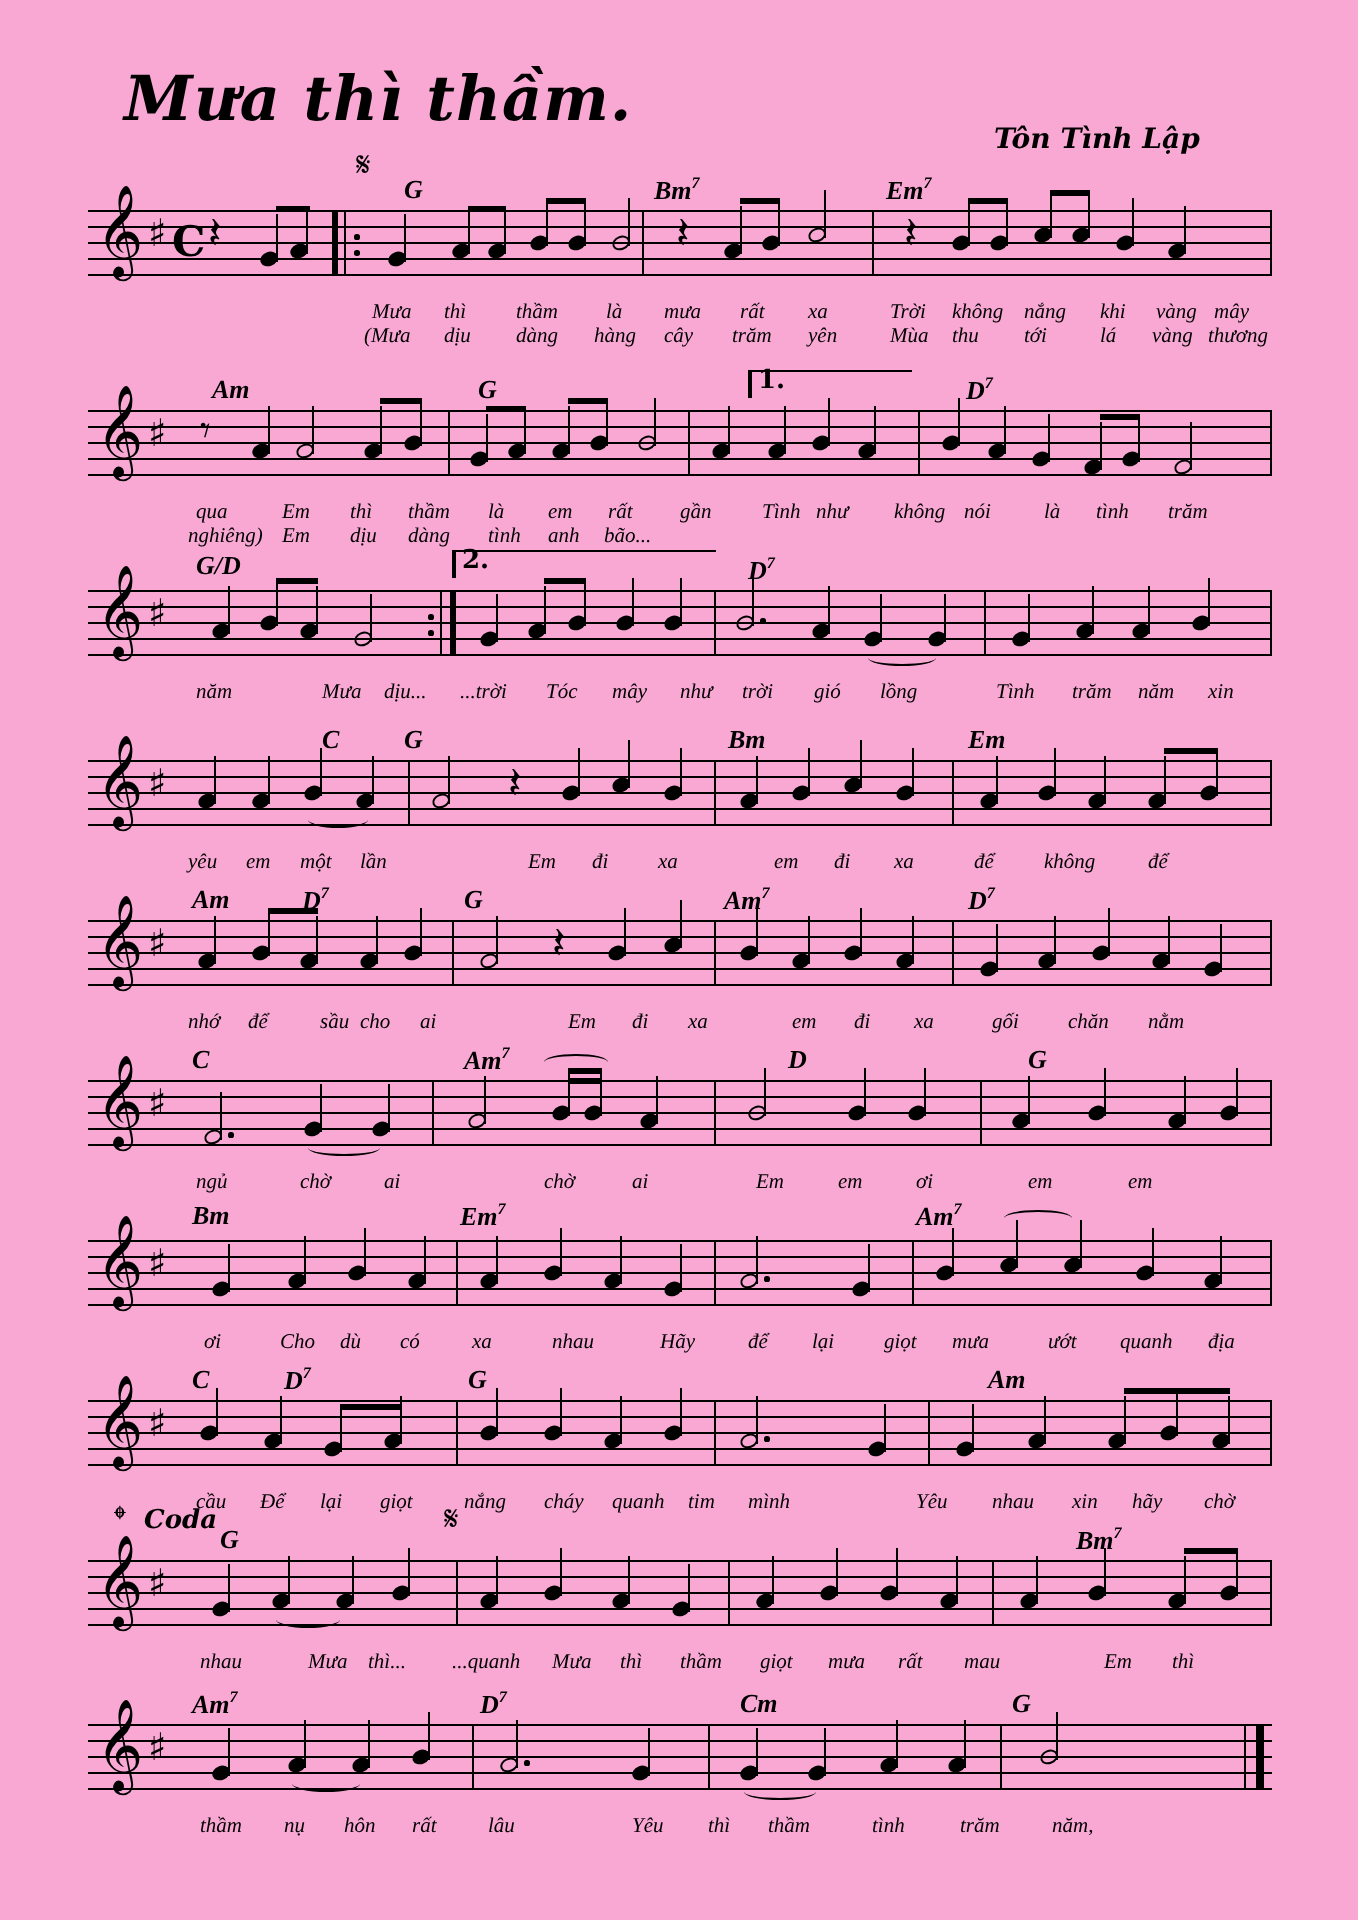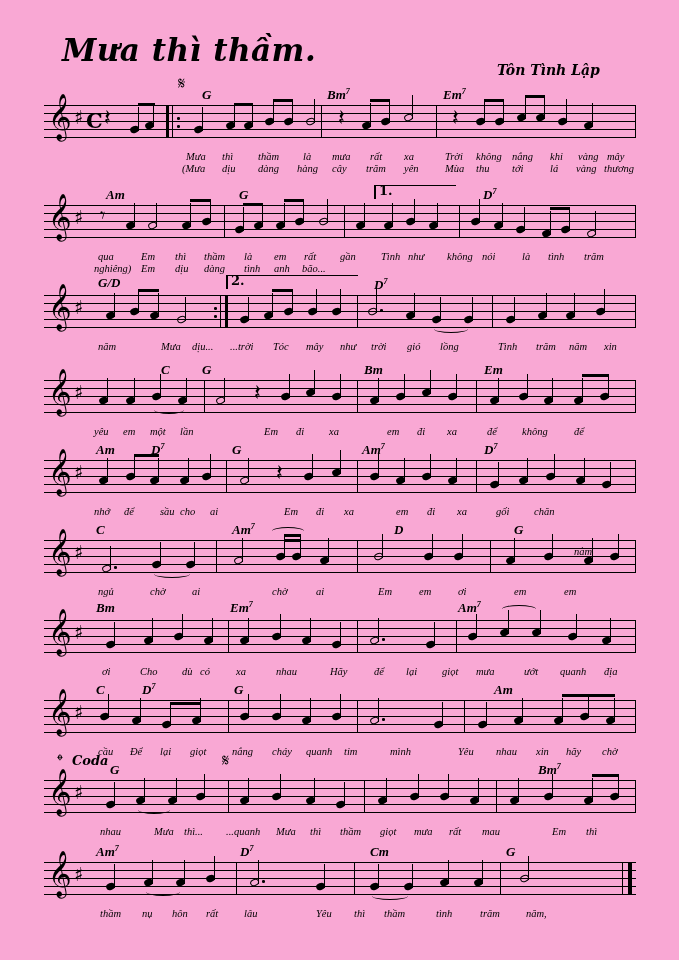--- a/index.html
+++ b/index.html
@@ -684,21 +684,21 @@
       <span class="lyric" style="left:136px;">cho</span>
       <span class="lyric" style="left:166px;">ai</span>
       <span class="lyric" style="left:240px;">Em</span>
       <span class="lyric" style="left:272px;">đi</span>
       <span class="lyric" style="left:300px;">xa</span>
       <span class="lyric" style="left:352px;">em</span>
       <span class="lyric" style="left:383px;">đi</span>
       <span class="lyric" style="left:413px;">xa</span>
       <span class="lyric" style="left:452px;">gối</span>
       <span class="lyric" style="left:490px;">chăn</span>
-      <span class="lyric" style="left:530px;margin-top:40px;">nằm</span>
+      <span class="lyric" style="left:530px;">nằm</span>
     </div>
   </div>
 
   <div class="system" style="top:540px;">
     <div class="staff">
       <div class="line l0"></div>
         <div class="line l1"></div>
         <div class="line l2"></div>
         <div class="line l3"></div>
         <div class="line l4"></div>
@@ -825,21 +825,21 @@
     <div class="note" style="left:524px; top:13px;"></div>
       <div class="stem" style="left:532px; top:-6px;"></div>
     <div class="note" style="left:558px; top:17px;"></div>
       <div class="stem" style="left:566px; top:-2px;"></div>
 
     <div class="barline" style="left:591px;"></div>
 
     <div class="lyricline" style="top:46px;">
       <span class="lyric" style="left:58px;">ơi</span>
       <span class="lyric" style="left:96px;">Cho</span>
-      <span class="lyric" style="left:138px;font-style:italic;">dù</span>
+      <span class="lyric" style="left:126px;font-style:italic;">dù</span>
       <span class="lyric" style="left:156px;">có</span>
       <span class="lyric" style="left:192px;">xa</span>
       <span class="lyric" style="left:232px;">nhau</span>
       <span class="lyric" style="left:286px;">Hãy</span>
       <span class="lyric" style="left:330px;">để</span>
       <span class="lyric" style="left:362px;">lại</span>
       <span class="lyric" style="left:398px;">giọt</span>
       <span class="lyric" style="left:432px;">mưa</span>
       <span class="lyric" style="left:480px;">ướt</span>
       <span class="lyric" style="left:516px;">quanh</span>
@@ -910,21 +910,21 @@
 
     <div class="lyricline" style="top:46px;">
       <span class="lyric" style="left:54px;">cầu</span>
       <span class="lyric" style="left:86px;">Để</span>
       <span class="lyric" style="left:116px;">lại</span>
       <span class="lyric" style="left:146px;">giọt</span>
       <span class="lyric" style="left:188px;">nắng</span>
       <span class="lyric" style="left:228px;">cháy</span>
       <span class="lyric" style="left:262px;">quanh</span>
       <span class="lyric" style="left:300px;">tim</span>
-      <span class="lyric" style="left:346px;">mình</span>
+      <span class="lyric" style="left:330px;">mình</span>
       <span class="lyric" style="left:414px;">Yêu</span>
       <span class="lyric" style="left:452px;">nhau</span>
       <span class="lyric" style="left:492px;">xin</span>
       <span class="lyric" style="left:522px;">hãy</span>
       <span class="lyric" style="left:558px;">chờ</span>
     </div>
   </div>
 
   <div class="system" style="top:780px;">
     <div class="staff">

